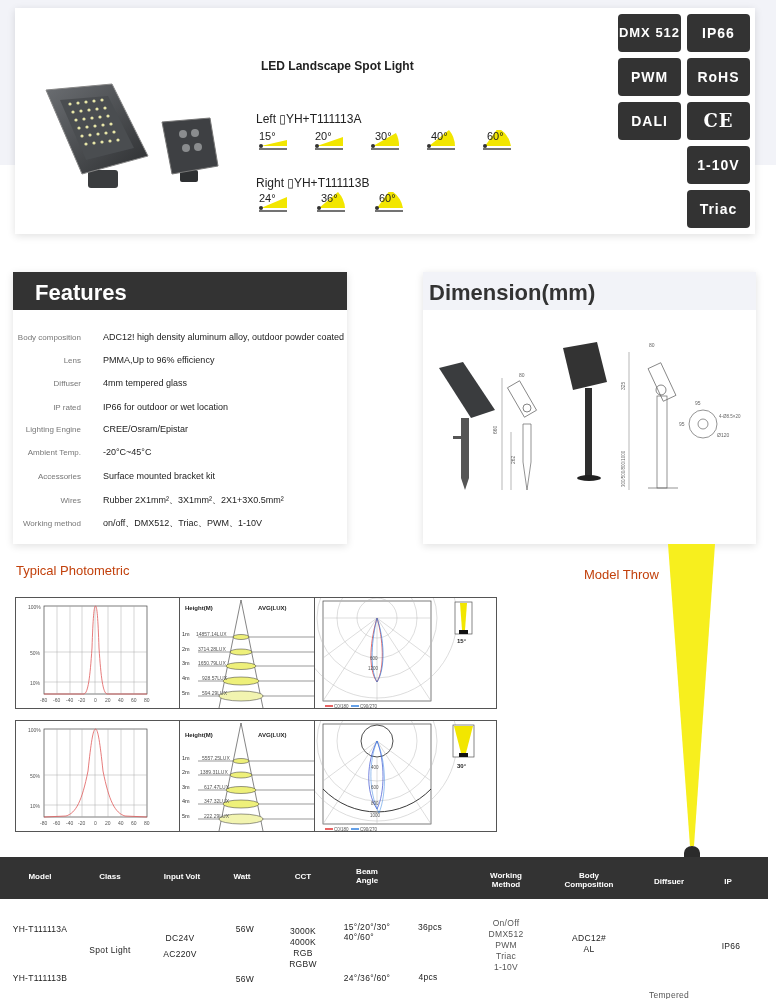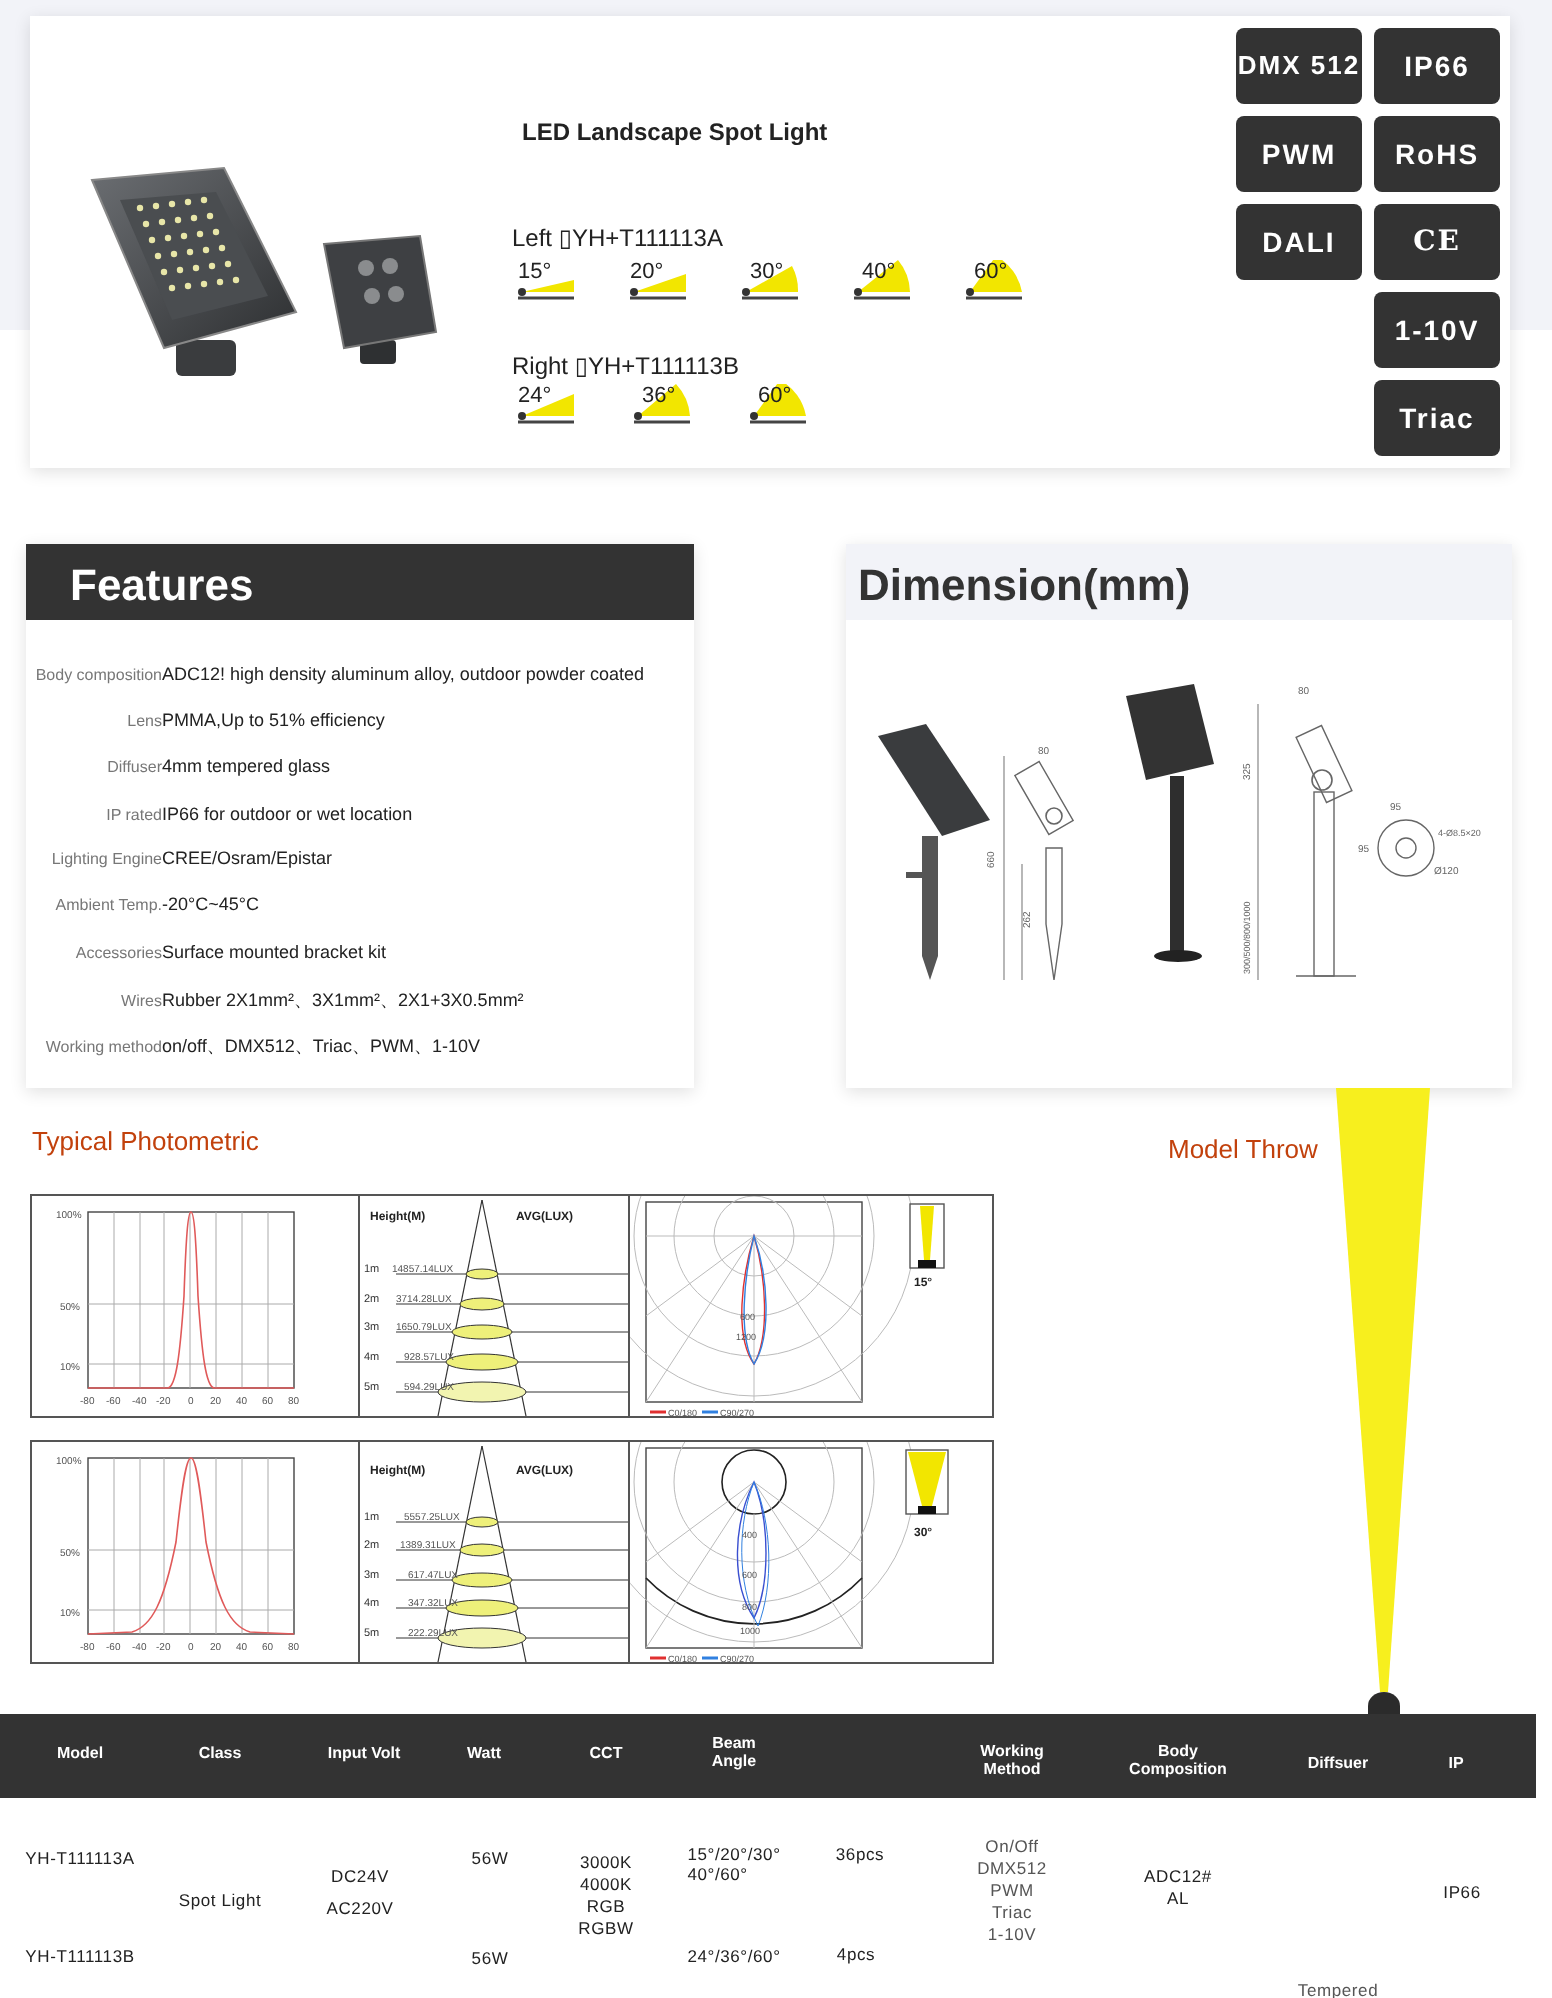--- a/index.html
+++ b/index.html
@@ -14,21 +14,21 @@
   .beam { position: relative; width: 56px; height: 22px; }
   .beam .deg { position: absolute; left: 2px; top: 0; font-size: 11px; color: #222; }
   .beam svg { position: absolute; left: 0; top: 0; }
   .badges { position: absolute; left: 603px; top: 6px; width: 132px; }
   .badge { position: absolute; width: 63px; height: 38px; background: #333; border-radius: 4px; color: #fff; font-weight: bold; font-size: 14px; display: flex; align-items: center; justify-content: center; text-align: center; line-height: 14px; letter-spacing: 1px; }
   .panel-header { height: 38px; }
   .features { left: 13px; top: 272px; width: 334px; height: 272px; }
   .features .panel-header { background: #333; color: #fff; font-size: 22px; font-weight: bold; padding: 8px 22px; }
   .feat-row { position: absolute; left: 0; width: 334px; display: flex; align-items: center; font-size: 9px; }
   .feat-row .k { width: 68px; text-align: right; color: #777; font-size: 8px; }
-  .feat-row .v { margin-left: 0; color: #222; font-size: 9px; }
+  .feat-row .v { margin-left: 22px; color: #222; font-size: 9px; }
   .dimension { left: 423px; top: 272px; width: 333px; height: 272px; }
   .dimension .panel-header { background: #f2f3f8; color: #333; font-size: 22px; font-weight: bold; padding: 8px 6px; }
   .section-title { position: absolute; font-size: 13px; color: #c2410c; }
   .phot-box { position: absolute; left: 15px; width: 482px; height: 112px; border: 1px solid #555; background: #fff; }
   .phot-box .div1 { position: absolute; left: 163px; top: 0; width: 1px; height: 110px; background: #555; }
   .phot-box .div2 { position: absolute; left: 298px; top: 0; width: 1px; height: 110px; background: #555; }
   .throw { position: absolute; left: 668px; top: 544px; }
   .table-head { position: absolute; left: 0; top: 857px; width: 768px; height: 42px; background: #333; }
   .th { position: absolute; color: #fff; font-size: 8px; font-weight: bold; text-align: center; line-height: 9px; transform: translateX(-50%); }
   .td { position: absolute; font-size: 8.5px; color: #222; text-align: center; line-height: 11px; transform: translateX(-50%); letter-spacing: 0.3px; }
@@ -164,35 +164,35 @@
         <span class="deg" style="left:6px">60°</span>
       </div>
   </div>
 
   <div class="badges">
     <div class="badge" style="left:0; top:0; font-size:13px;">DMX 512</div>
     <div class="badge" style="left:69px; top:0;">IP66</div>
     <div class="badge" style="left:0; top:44px;">PWM</div>
     <div class="badge" style="left:69px; top:44px;">RoHS</div>
     <div class="badge" style="left:0; top:88px;">DALI</div>
-    <div class="badge" style="left:69px; top:88px; font-size:14px; font-family:'DejaVu Serif', serif;">CE</div>
+    <div class="badge" style="left:69px; top:88px; font-size:18px; font-family:'DejaVu Serif', serif;">CE</div>
     <div class="badge" style="left:69px; top:132px;">1-10V</div>
     <div class="badge" style="left:69px; top:176px;">Triac</div>
   </div>
 </div>
 
 <div class="card features">
   <div class="panel-header">Features</div>
   <div class="feat-row" style="top:60px">
       <span class="k">Body composition</span>
       <span class="v">ADC12!  high density aluminum alloy, outdoor powder coated</span>
     </div>
   <div class="feat-row" style="top:83px">
       <span class="k">Lens</span>
-      <span class="v">PMMA,Up to 51% efficiency</span>
+      <span class="v">PMMA,Up to 96% efficiency</span>
     </div>
   <div class="feat-row" style="top:106px">
       <span class="k">Diffuser</span>
       <span class="v">4mm tempered glass</span>
     </div>
   <div class="feat-row" style="top:130px">
       <span class="k">IP rated</span>
       <span class="v">IP66 for outdoor or wet location</span>
     </div>
   <div class="feat-row" style="top:152px">

